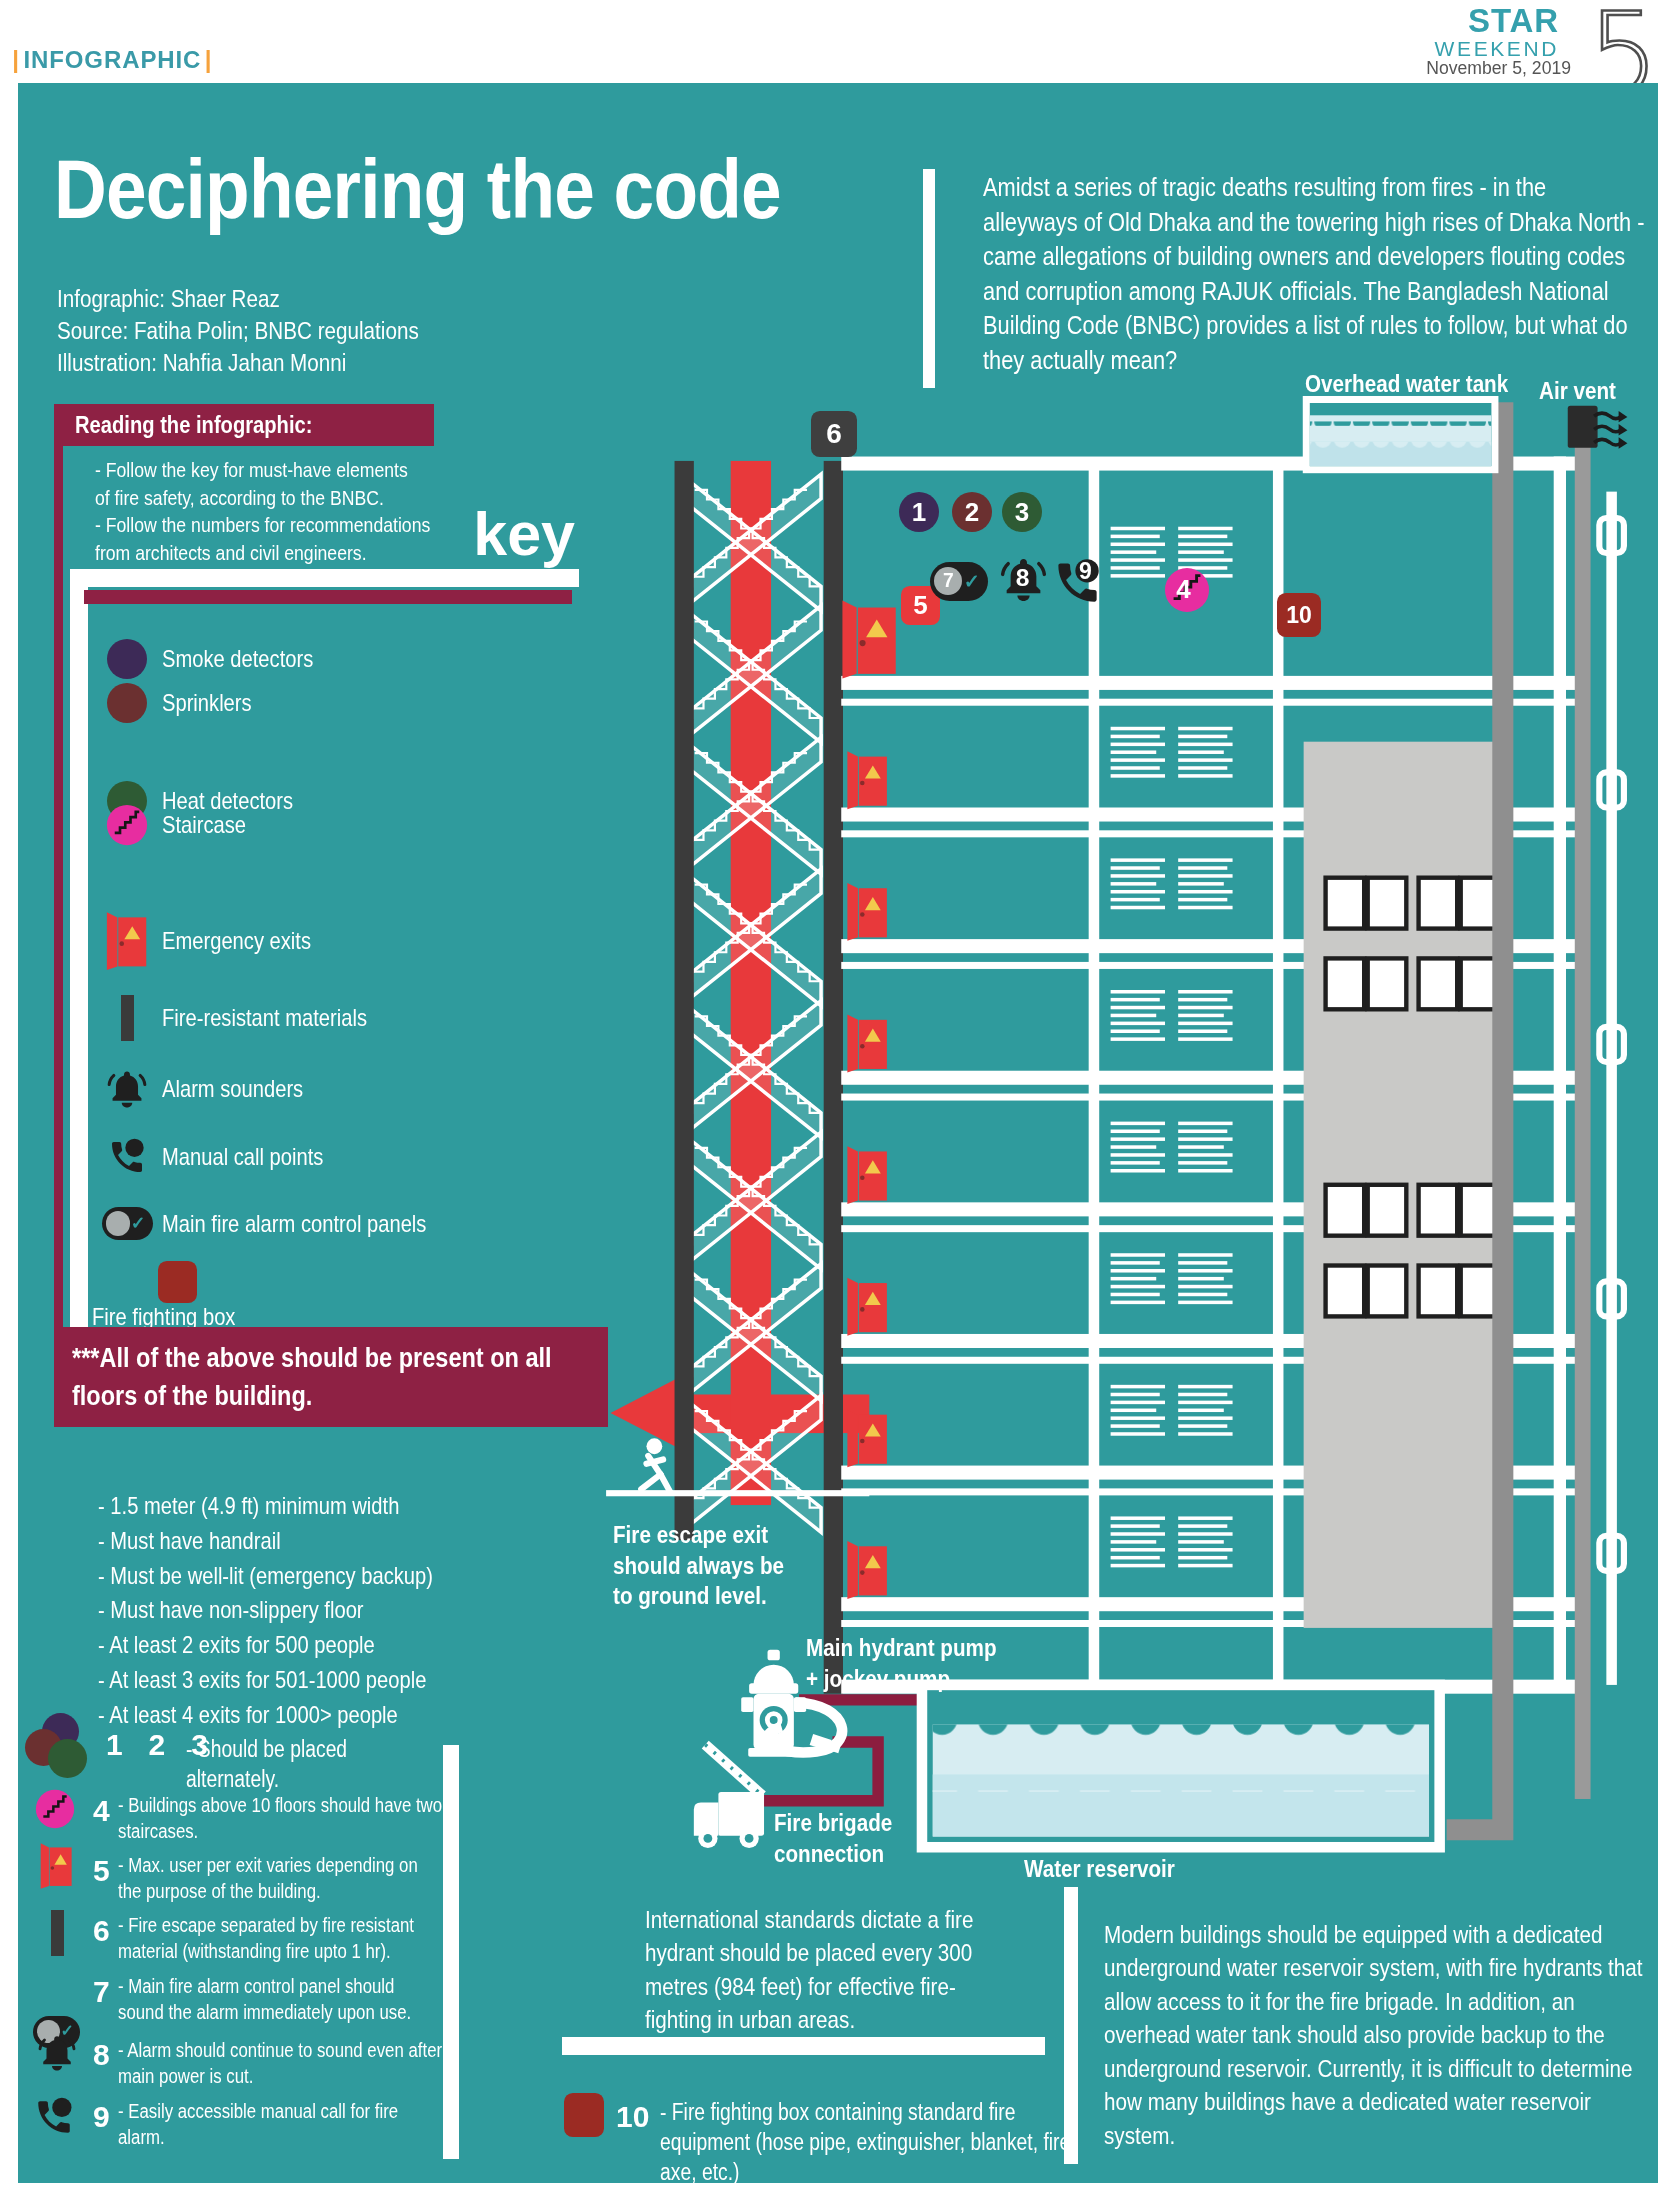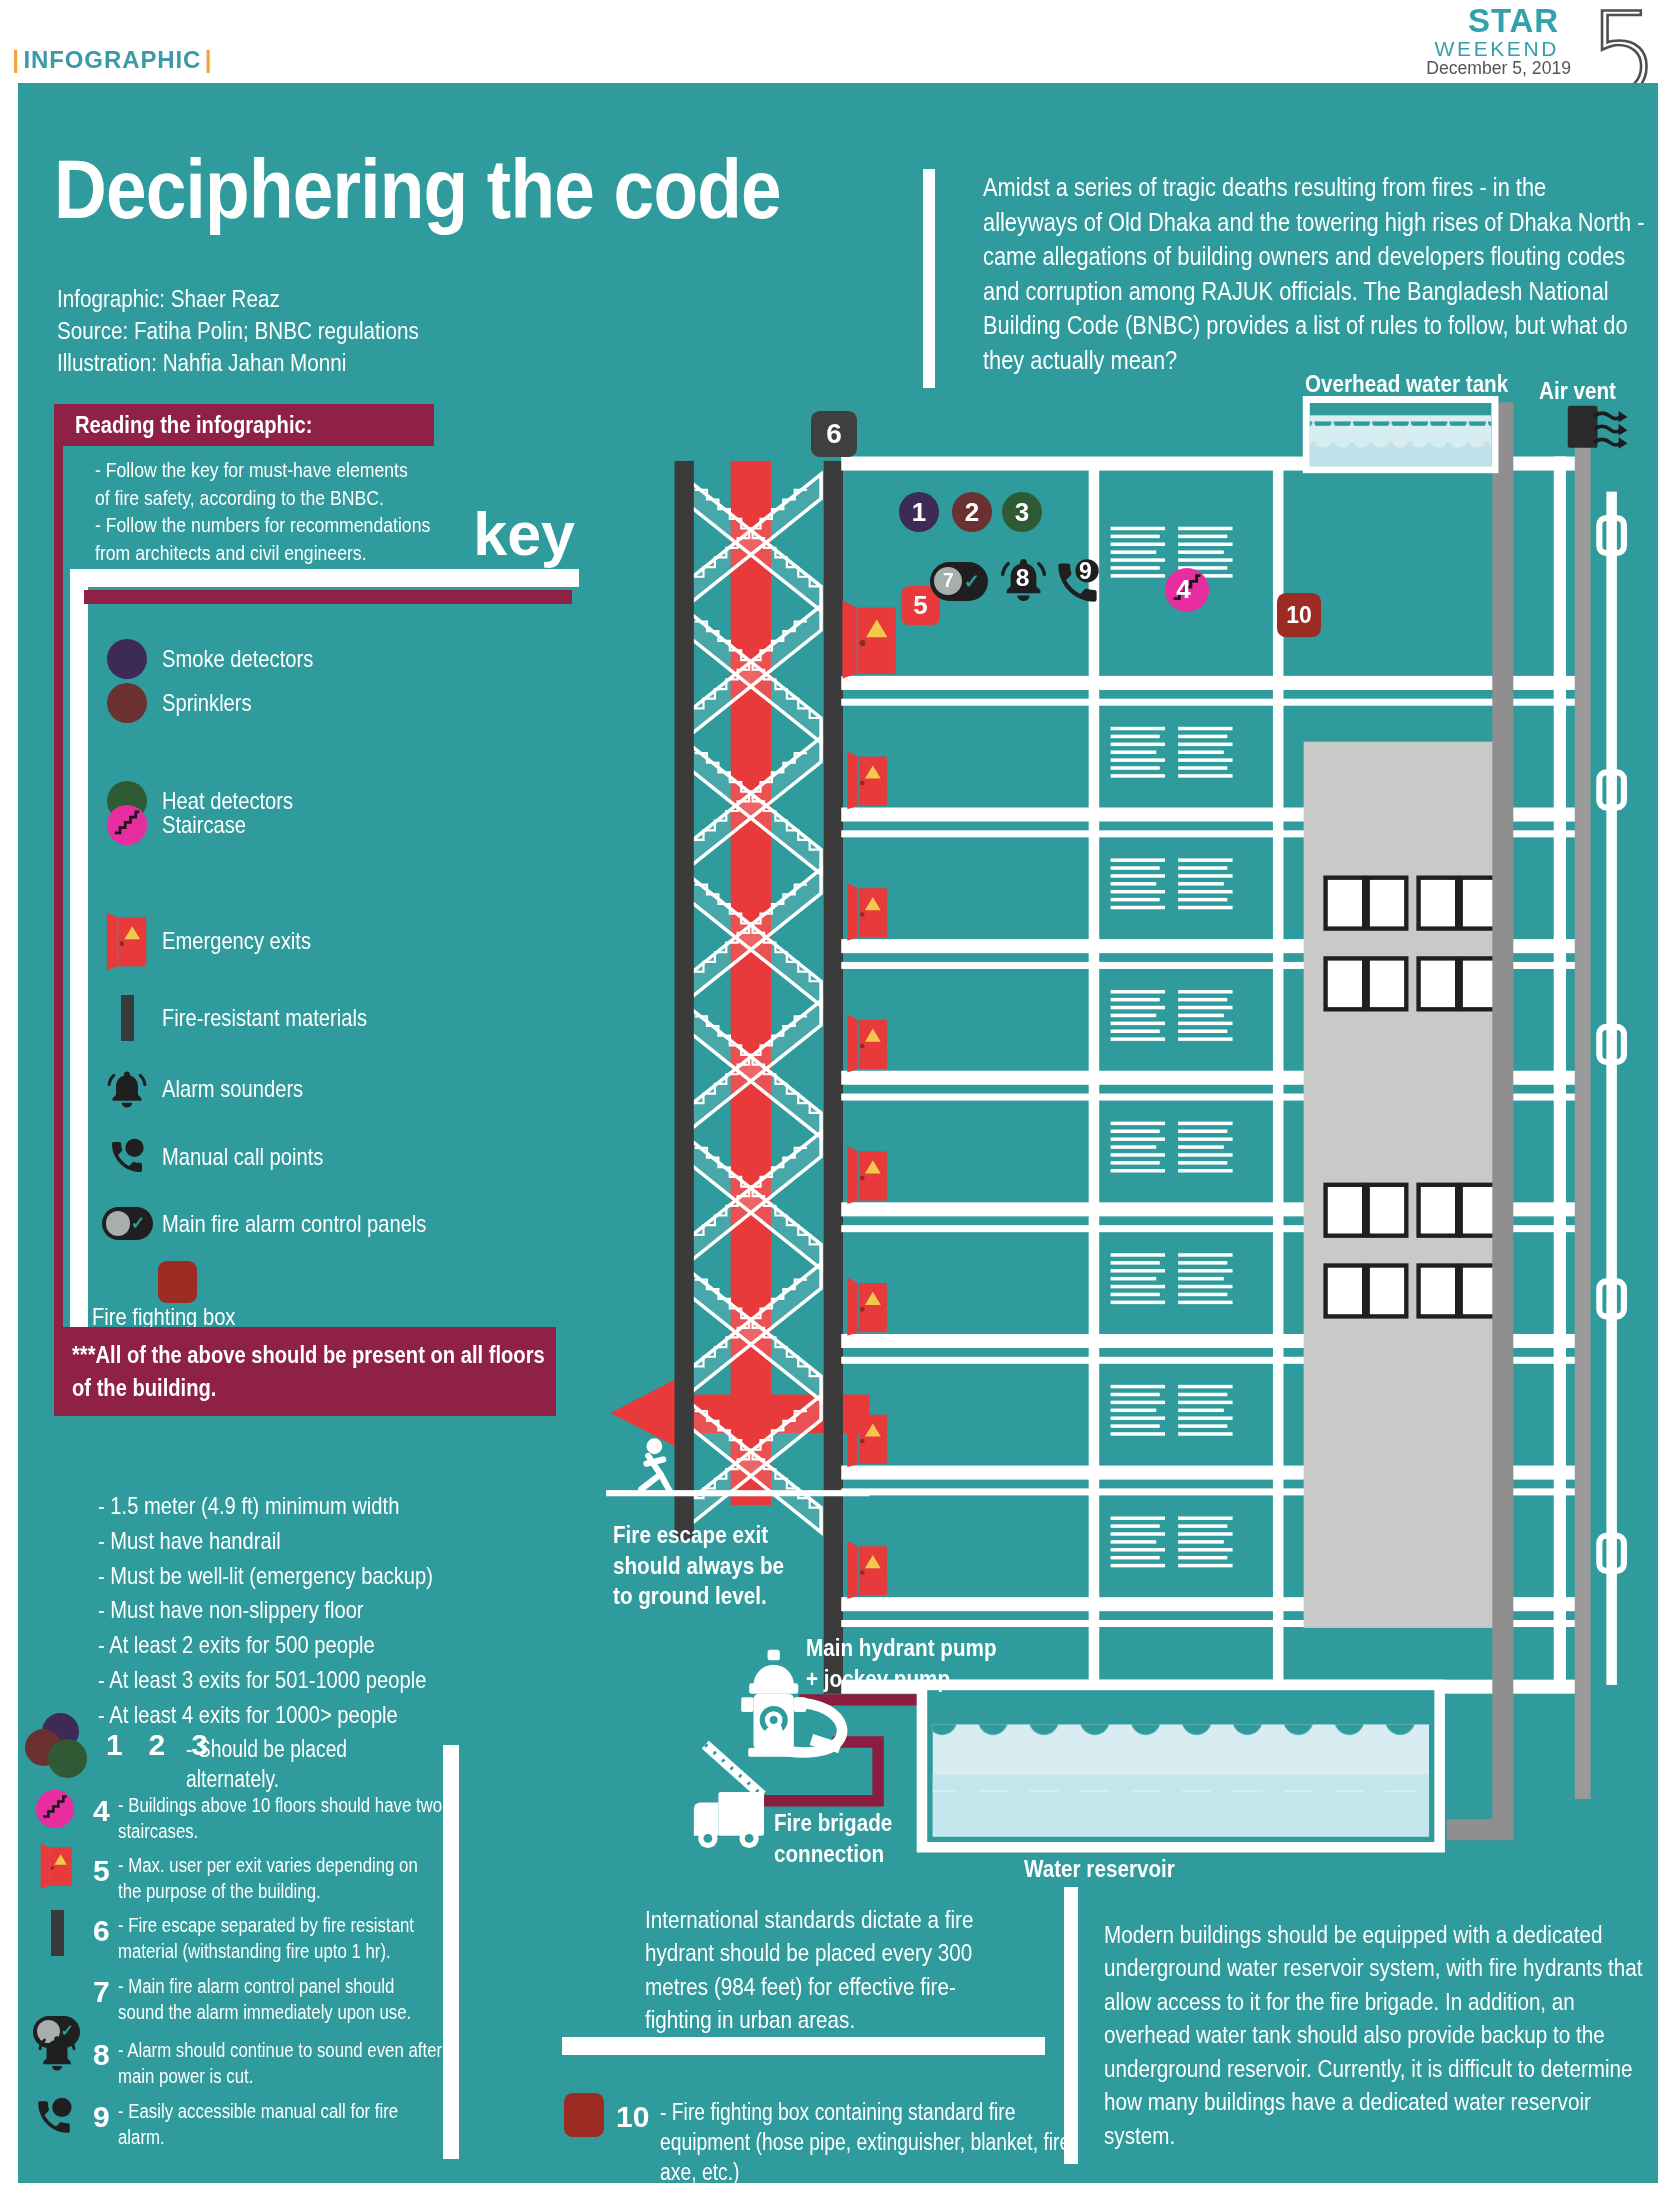--- a/index.html
+++ b/index.html
@@ -36,22 +36,22 @@
   #keyHeading{left:386px;top:499px;width:189px;text-align:right;font-size:61px;font-weight:bold;color:#fff;}
   .keyrow{position:absolute;left:92px;display:flex;align-items:center;height:49px;}
   .keyicon{width:70px;display:flex;justify-content:center;align-items:center;flex:none;}
   .keylabel{font-size:24px;color:#fff;}
   .circ{border-radius:50%;}
   .bar-ico{width:13px;height:46px;background:#3a3a3a;}
   .firebox{background:#9b2b23;border-radius:8.8px;}
   .tgl{position:relative;background:#1f1f1f;border-radius:877px;}
   .tgl .knob{position:absolute;border-radius:50%;background:#a8aeae;display:flex;align-items:center;justify-content:center;color:#fff;font-weight:bold;}
   .tgl .chk{position:absolute;color:#2f9b9d;font-weight:bold;}
-  #keyFootnote{left:54px;top:1327px;width:502px;background:#8e2144;color:#fff;
-               font-size:24px;font-weight:bold;padding:12.3px 17.6px;box-sizing:border-box;line-height:1.35;}
+  #keyFootnote{left:54px;top:1327px;width:554px;background:#8e2144;color:#fff;
+               font-size:28px;font-weight:bold;padding:12.3px 17.6px;box-sizing:border-box;line-height:1.35;}
   
   #specsBox{left:74px;top:1408px;width:492px;height:65px;background:#e8393b;
             display:flex;align-items:center;justify-content:center;}
   #specsTitle{font-size:35px;font-weight:bold;color:#fff;transform:scaleX(.84);}
   #specsList{left:98px;top:1489px;font-size:24px;color:#fff;line-height:1.45;}
   
   .lbl{font-size:24.6px;font-weight:600;color:#fff;line-height:1.25;}
   .marker{position:absolute;display:flex;align-items:center;justify-content:center;
           color:#fff;font-weight:bold;}
   .mk-circle{border-radius:50%;width:40px;height:40px;font-size:26px;}
@@ -96,21 +96,21 @@
   </defs>
 </svg>
 
 <div id="page">
 
   <div class="abs" id="sectionLabel"><span class="pipe">|</span><span>INFOGRAPHIC</span><span class="pipe">|</span></div>
   <div class="abs" id="brand">
     <div id="brandTop">STAR</div>
     <div id="brandBottom">WEEKEND</div>
   </div>
-  <div class="abs" id="mastDate">December 5, 2019</div>
+  <div class="abs" id="mastDate">November 5, 2019</div>
   <div class="abs" id="pageNum">5</div>
 
   <div class="abs" id="panel"></div>
 
   <div class="abs" id="title">Deciphering the code</div>
   <div class="abs" id="credits">
     <div class="cx">Infographic: Shaer Reaz</div>
     <div class="cx">Source: Fatiha Polin; BNBC regulations</div>
     <div class="cx">Illustration: Nahfia Jahan Monni</div>
   </div>

